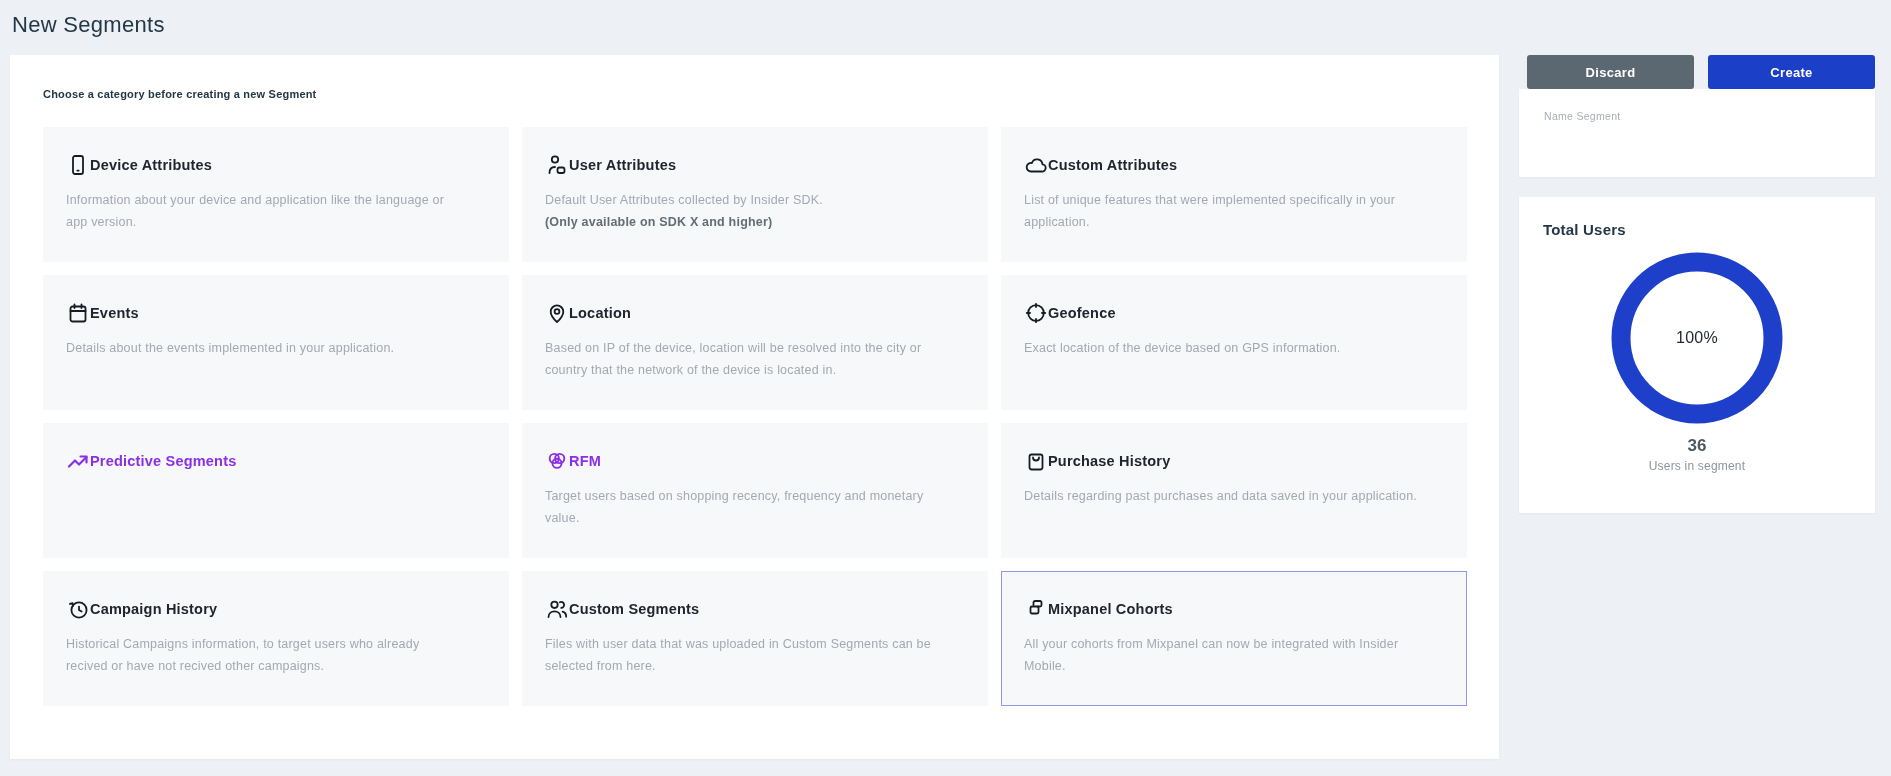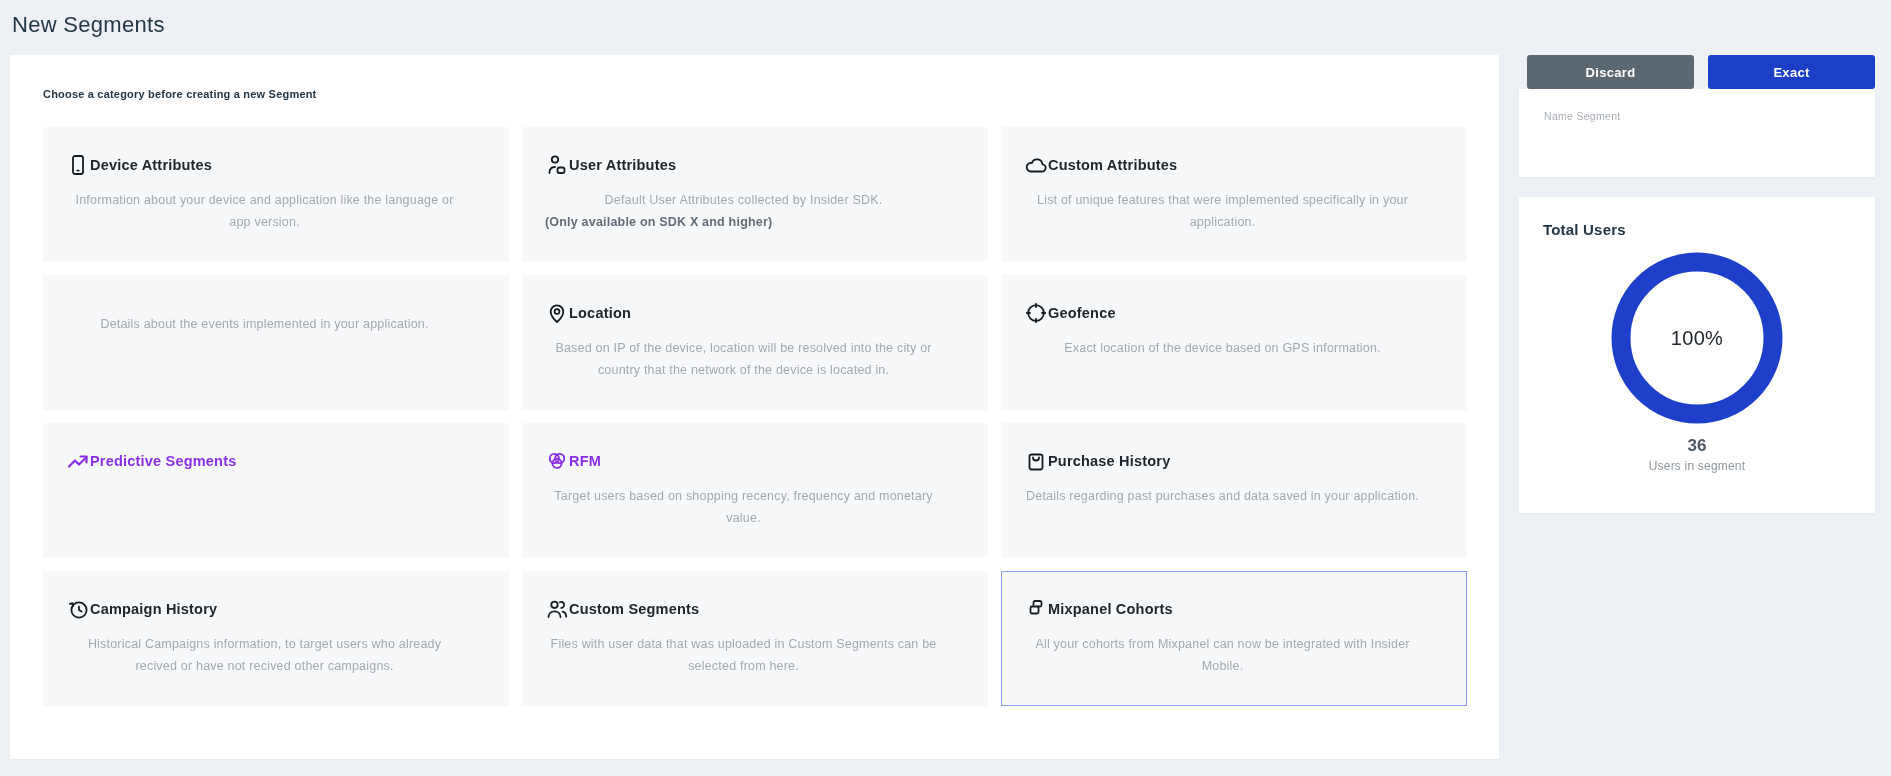--- a/index.html
+++ b/index.html
@@ -34,21 +34,21 @@
   }
   .cat-card.selected{border:1px solid #8f98e6;}
   .cat-head{display:flex;align-items:center;gap:0;}
   .cat-icon{width:24px;height:24px;flex:0 0 24px;color:#171c23;display:inline-flex;}
   .cat-icon svg{width:24px;height:24px;}
   .cat-title{font-size:14.5px;font-weight:700;color:#21262e;letter-spacing:.2px;}
   .cat-card.accent .cat-title{color:#8a2fe6;}
   .cat-card.accent .cat-icon{color:#8a2fe6;}
   .cat-desc{
     margin-top:13px;font-size:12.5px;line-height:1.75;color:#a3a9b0;
-    letter-spacing:.2px;max-width:95%;text-align:center;
+    letter-spacing:.2px;max-width:95%;
   }
   .cat-desc-bold{
     font-size:12.5px;line-height:1.6;color:#636d78;font-weight:700;letter-spacing:.2px;
   }
   
   .right-rail{position:absolute;left:1519px;top:55px;width:356px;}
   .btn-row{display:flex;gap:14px;padding-left:8px;}
   .btn{
     flex:1;height:34px;border:none;border-radius:3px;color:#ffffff;
     font-family:"Liberation Sans", sans-serif;
@@ -71,21 +71,21 @@
     margin-top:20px;background:#ffffff;height:316px;box-sizing:border-box;
     padding:24px 24px 8px;text-align:center;
     box-shadow:0 1px 2px rgba(40,50,70,.04);
   }
   .total-heading{text-align:left;font-size:15px;font-weight:700;color:#243746;letter-spacing:.2px;}
   .donut-wrap{margin-top:14px;position:relative;display:inline-block;width:172px;height:172px;}
   .donut-ring{stroke:#1d3fc9;fill:none;}
   .donut-center{
     position:absolute;left:0;top:0;width:100%;height:100%;
     display:flex;align-items:center;justify-content:center;
-    font-size:20px;color:#1f262e;letter-spacing:.3px;text-align:right;
+    font-size:16px;color:#1f262e;letter-spacing:.3px;text-align:right;
   }
   .total-count{margin-top:8px;font-size:17px;font-weight:700;color:#4d5863;}
   .total-caption{margin-top:3px;font-size:12px;color:#8d959d;letter-spacing:.2px;}
 </style>
 </head>
 <body>
 
 <div class="page-title">New Segments</div>
 
 <div class="main-panel">
@@ -127,20 +127,31 @@
           <svg viewBox="0 0 24 24" fill="none" stroke="currentColor" stroke-width="1.8" stroke-linecap="round" stroke-linejoin="round">
               <path d="M7 18.5a4.3 4.3 0 1 1 .9-8.5 5.4 5.4 0 0 1 10.5 1.3 3.6 3.6 0 0 1-.7 7.2z"></path>
             </svg>
         </span>
         <span class="cat-title">Custom Attributes</span>
       </div>
       <div class="cat-desc">List of unique features that were implemented specifically in your application.</div>
     </div>
 
     <div class="cat-card">
+      <div class="cat-head">
+        <span class="cat-icon">
+          <svg viewBox="0 0 24 24" fill="none" stroke="currentColor" stroke-width="1.8" stroke-linecap="round" stroke-linejoin="round">
+              <rect x="4.5" y="5.5" width="15" height="15" rx="2"></rect>
+              <line x1="8.5" y1="3.5" x2="8.5" y2="7"></line>
+              <line x1="15.5" y1="3.5" x2="15.5" y2="7"></line>
+              <line x1="4.5" y1="10" x2="19.5" y2="10"></line>
+            </svg>
+        </span>
+        <span class="cat-title">Events</span>
+      </div>
       <div class="cat-desc">Details about the events implemented in your application.</div>
     </div>
 
     <div class="cat-card">
       <div class="cat-head">
         <span class="cat-icon">
           <svg viewBox="0 0 24 24" fill="none" stroke="currentColor" stroke-width="1.8" stroke-linecap="round" stroke-linejoin="round">
               <path d="M12 21s-6.3-5.6-6.3-10.3a6.3 6.3 0 1 1 12.6 0C18.3 15.4 12 21 12 21z"></path>
               <circle cx="12" cy="10.5" r="2.4"></circle>
             </svg>
@@ -246,21 +257,21 @@
       </div>
       <div class="cat-desc">All your cohorts from Mixpanel can now be integrated with Insider Mobile.</div>
     </div>
 
   </div>
 </div>
 
 <div class="right-rail">
   <div class="btn-row">
     <button class="btn btn-discard">Discard</button>
-    <button class="btn btn-create">Exact</button>
+    <button class="btn btn-create">Create</button>
   </div>
 
   <div class="name-card">
     <span class="name-label">Name Segment</span>
   </div>
 
   <div class="total-card">
     <div class="total-heading">Total Users</div>
     <div class="donut-wrap">
       <svg width="172" height="172" viewBox="0 0 172 172">

